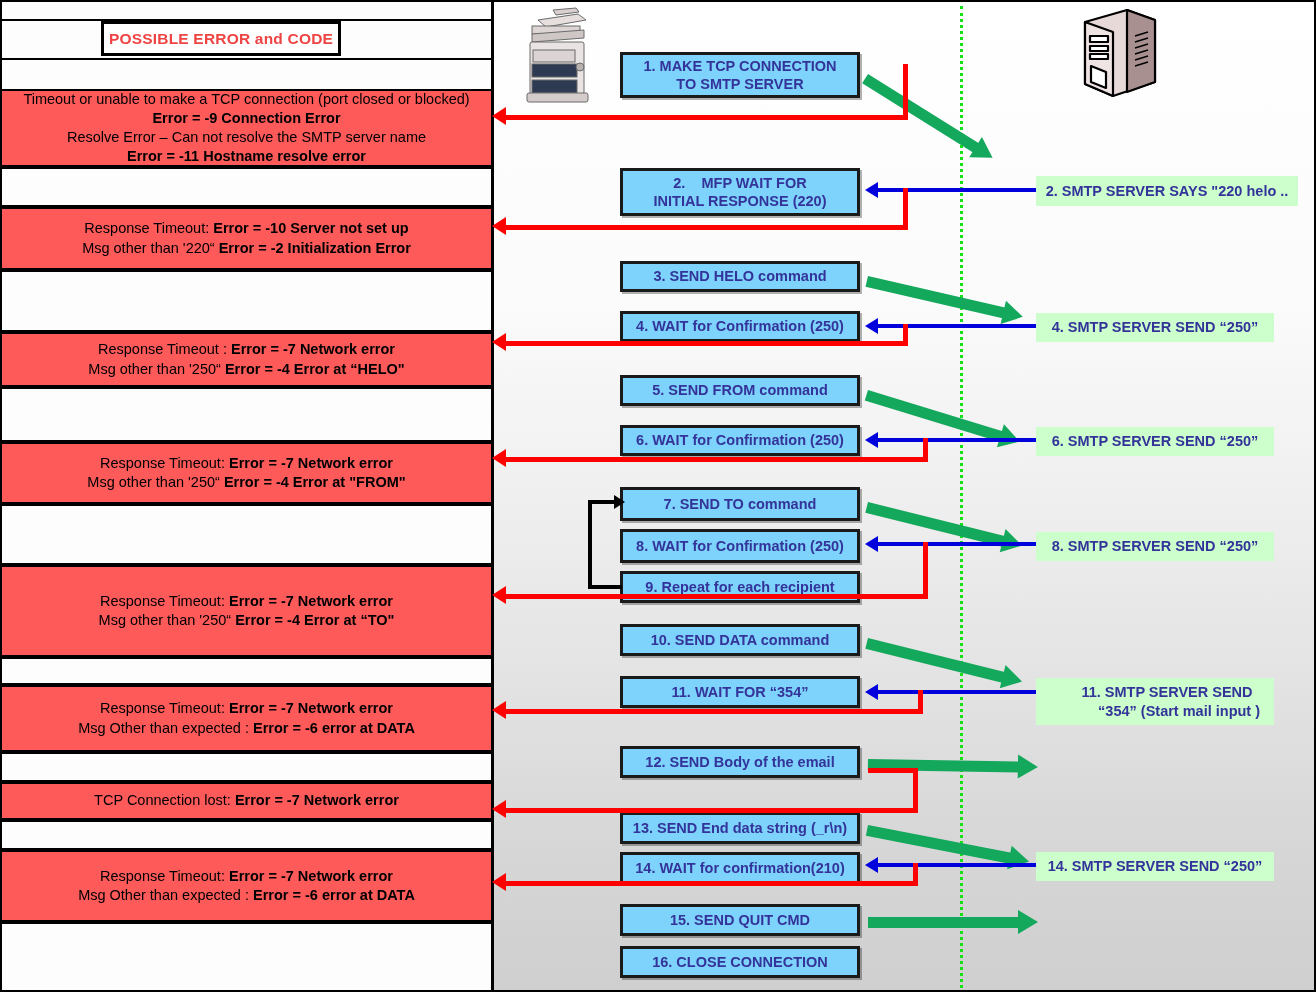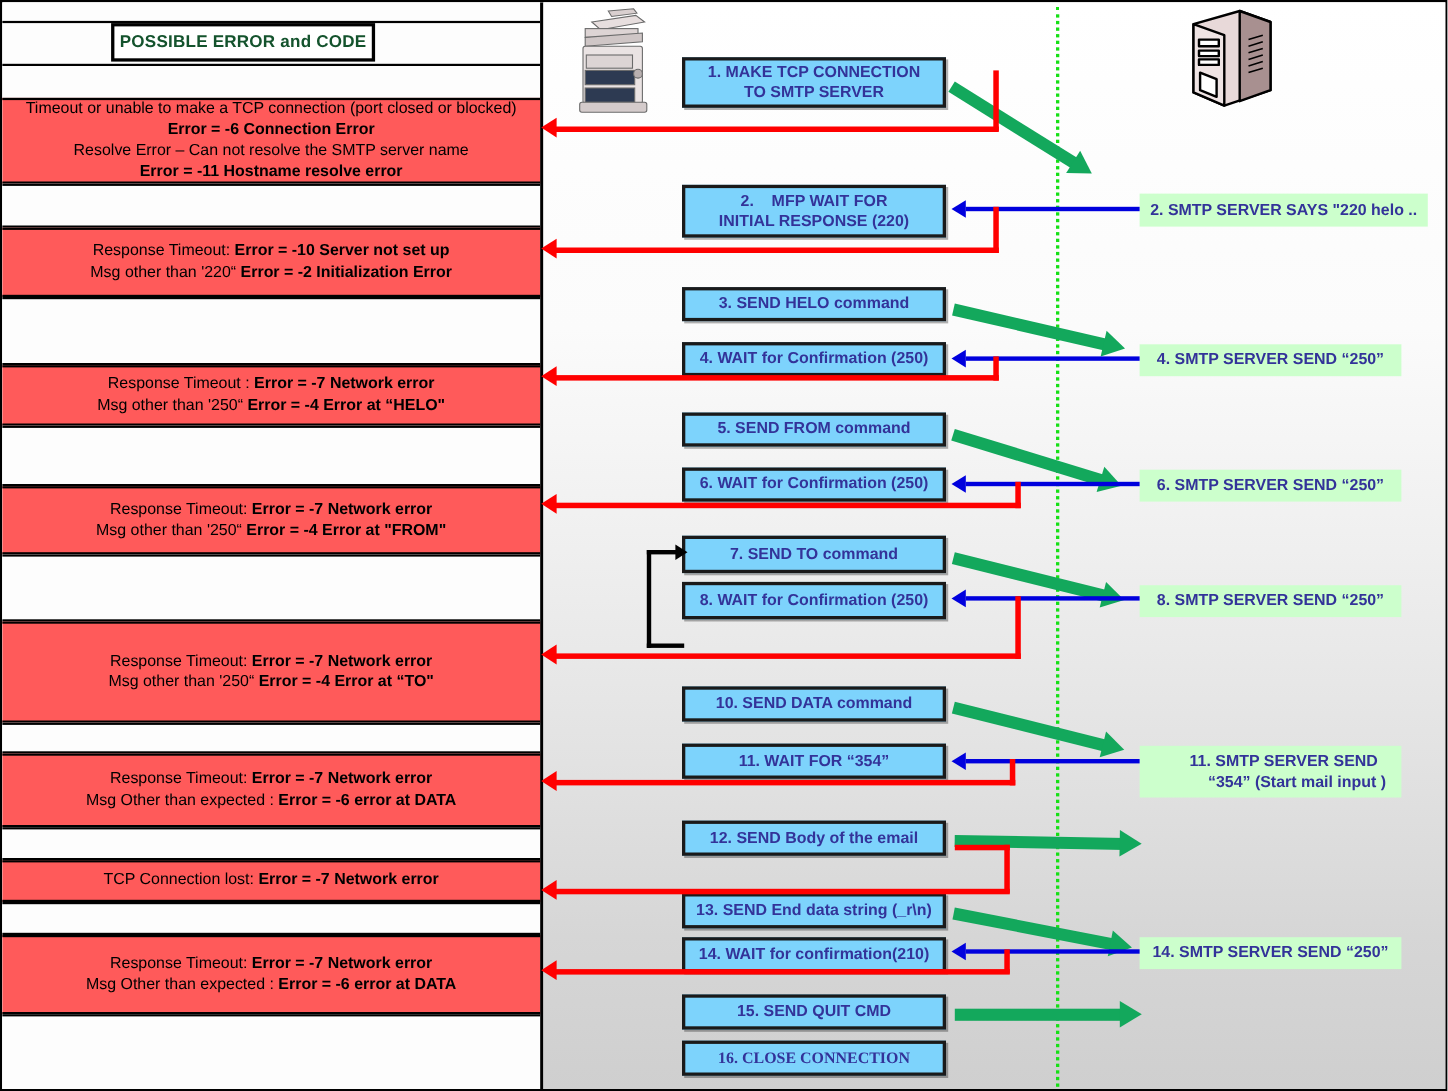--- a/index.html
+++ b/index.html
@@ -15,21 +15,21 @@
            border-top:2px solid #000;border-bottom:2px solid #000;}
   .err-row.red{background:#FF5A5A;}
   .err-row.blank{background:#fdfdfd;}
   .err-txt{font-size:14.5px;color:#000;line-height:1.32;padding:0 6px;}
   .err-txt b{font-weight:bold;}
 
   
   #hdr-box{position:absolute;left:99px;top:19px;width:240px;height:35px;
            background:#fff;border:3px solid #000;box-sizing:border-box;
            display:flex;align-items:center;justify-content:center;}
-  #hdr-box span{font-size:15.5px;font-weight:bold;letter-spacing:.2px;color:#14532d;}
+  #hdr-box span{font-size:15.5px;font-weight:bold;letter-spacing:.2px;color:#ef4444;}
   .hdr-line{position:absolute;left:0;width:489px;height:0;border-top:2px solid #000;}
 
   
   #right-panel{position:absolute;left:492px;top:0;width:820px;height:988px;
        background:linear-gradient(to bottom,#ffffff 0%,#fbfbfb 30%,#eeeeee 52%,#e2e2e2 70%,#d6d6d6 86%,#cfcfcf 100%);}
 
   
   #divider{position:absolute;left:466px;top:4px;width:0;height:982px;
            border-left:3px dotted #16e016;}
 
@@ -79,21 +79,21 @@
   <div id="left-panel">
 
     <div class="hdr-line" style="top:17px"></div>
     <div id="hdr-box">
       <span>POSSIBLE ERROR and CODE</span>
     </div>
     <div class="hdr-line" style="top:56px"></div>
     <div class="hdr-line" style="top:87px"></div>
 
     <div class="err-row red" style="top:87px;height:78px;">
-        <div class="err-txt"><span>Timeout or unable to make a TCP connection (port closed or blocked)</span><br><b>Error = -6 Connection Error</b><br><span>Resolve Error – Can not resolve the SMTP server name</span><br><b>Error = -11 Hostname resolve error</b><br></div>
+        <div class="err-txt"><span>Timeout or unable to make a TCP connection (port closed or blocked)</span><br><b>Error = -9 Connection Error</b><br><span>Resolve Error – Can not resolve the SMTP server name</span><br><b>Error = -11 Hostname resolve error</b><br></div>
       </div>
     <div class="err-row blank" style="top:165px;height:40px;"></div>
     <div class="err-row red" style="top:205px;height:63px;">
         <div class="err-txt"><span>Response Timeout: </span><b>Error = -10 Server not set up</b><br><span>Msg other than '220“ </span><b>Error = -2 Initialization Error</b></div>
       </div>
     <div class="err-row blank" style="top:268px;height:62px;"></div>
     <div class="err-row red" style="top:330px;height:55px;">
         <div class="err-txt"><span>Response Timeout : </span><b>Error = -7 Network error</b><br><span>Msg other than '250“ </span><b>Error = -4 Error at “HELO"</b></div>
       </div>
     <div class="err-row blank" style="top:385px;height:55px;"></div>
@@ -176,39 +176,42 @@
     </div>
   <div class="step" style="left:618px;top:423px;width:240px;height:31px;">
       <span>6.    WAIT for Confirmation (250)</span>
     </div>
   <div class="step" style="left:618px;top:485px;width:240px;height:34px;">
       <span>7.    SEND TO command</span>
     </div>
   <div class="step" style="left:618px;top:527px;width:240px;height:34px;">
       <span>8.    WAIT for Confirmation (250)</span>
     </div>
+  <div class="step" style="left:618px;top:569px;width:240px;height:32px;">
+      <span>9.    Repeat for each recipient</span>
+    </div>
   <div class="step" style="left:618px;top:622px;width:240px;height:32px;">
       <span>10.  SEND DATA command</span>
     </div>
   <div class="step" style="left:618px;top:674px;width:240px;height:32px;">
       <span>11.  WAIT FOR “354”</span>
     </div>
   <div class="step" style="left:618px;top:744px;width:240px;height:32px;">
       <span>12.  SEND Body of the email</span>
     </div>
   <div class="step" style="left:618px;top:810px;width:240px;height:32px;">
       <span>13.  SEND End data string (_r\n)</span>
     </div>
   <div class="step" style="left:618px;top:850px;width:240px;height:32px;">
       <span>14.  WAIT for confirmation(210)</span>
     </div>
   <div class="step" style="left:618px;top:902px;width:240px;height:32px;">
       <span>15.  SEND QUIT CMD</span>
     </div>
-  <div class="step" style="left:618px;top:944px;width:240px;height:32px;font-family:Liberation Serif, serif;">
+  <div class="step" style="left:618px;top:944px;width:240px;height:32px;">
       <span>16. CLOSE CONNECTION</span>
     </div>
 
   <div class="srv" style="left:1034px;top:174px;width:262px;height:30px;">
       <span>2. SMTP SERVER SAYS "220 helo ..</span>
     </div>
   <div class="srv" style="left:1034px;top:311px;width:238px;height:29px;">
       <span>4. SMTP SERVER SEND “250”</span>
     </div>
   <div class="srv" style="left:1034px;top:425px;width:238px;height:29px;">

